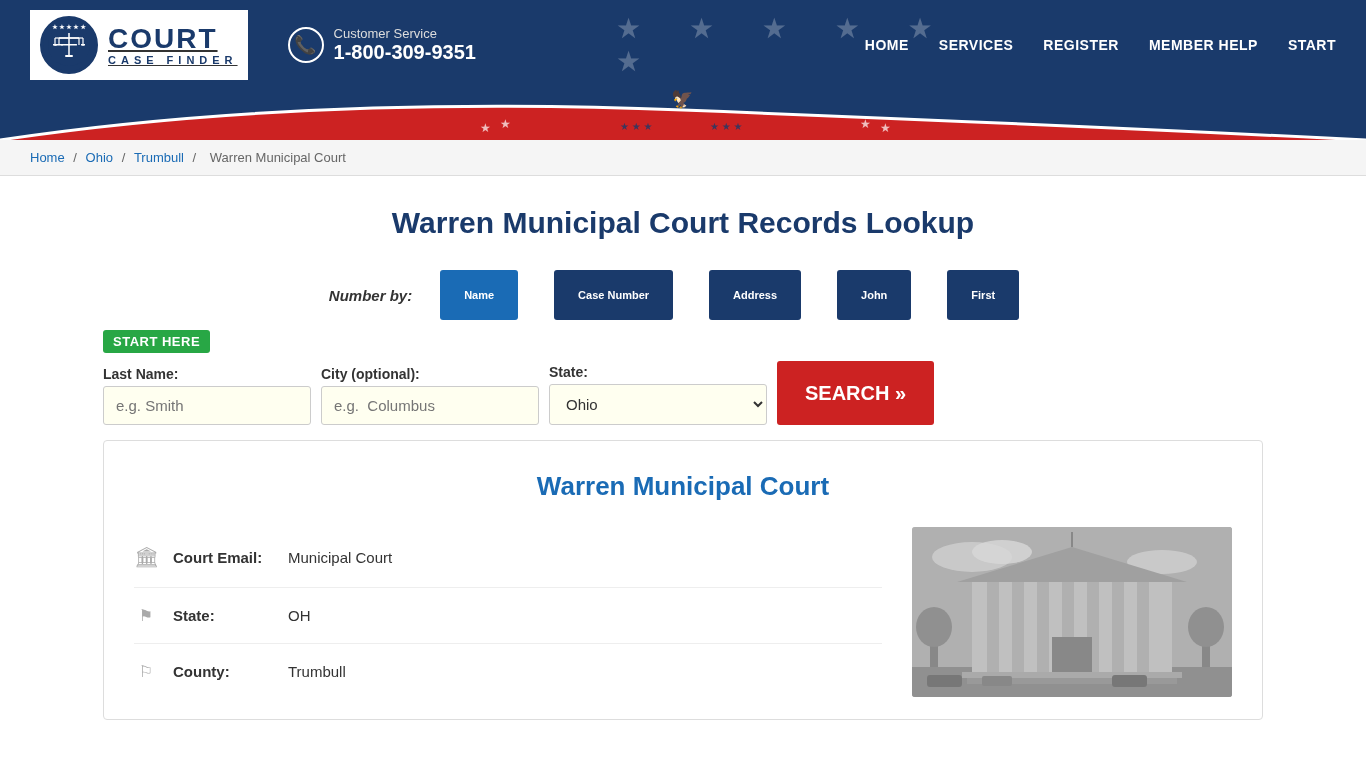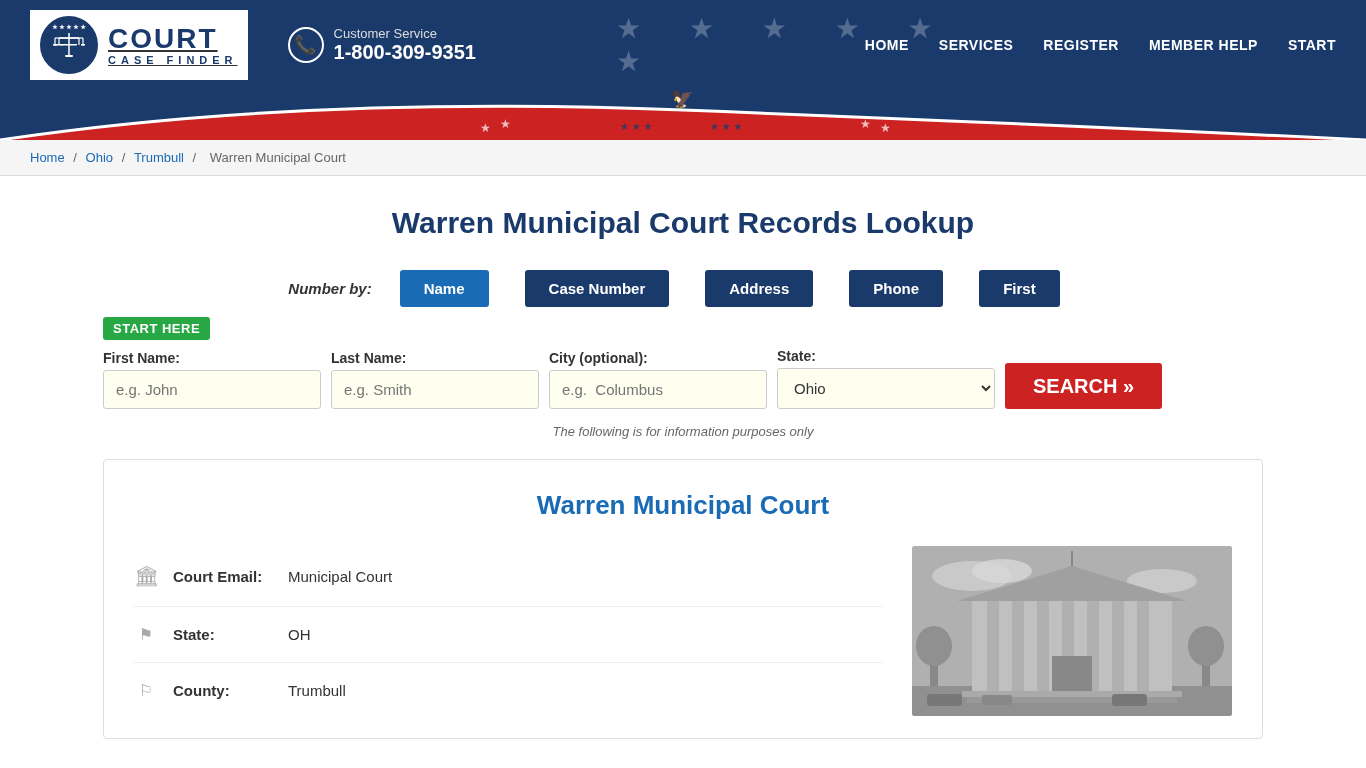--- a/index.html
+++ b/index.html
@@ -153,24 +153,24 @@
       margin-bottom: 10px;
     }
     .search-by-label {
       font-size: 15px;
       font-style: italic;
       font-weight: bold;
       color: #333;
       margin-right: 10px;
     }
     .tab-btn {
-      padding: 10px 24px;
+      padding: 19px 24px;
       border: none;
       cursor: pointer;
-      font-size: 15px;
+      font-size: 11px;
       font-weight: bold;
       color: #fff;
       margin: 0 18px;
       border-radius: 3px;
     }
     .tab-btn.active { background: #1a6bb5; }
     .tab-btn.inactive { background: #1a3a6b; }
 
     
     .start-here {
@@ -219,21 +219,21 @@
 
     .search-btn {
       background: #cc2222;
       color: #fff;
       border: none;
       padding: 10px 28px;
       font-size: 20px;
       font-weight: bold;
       border-radius: 3px;
       cursor: pointer;
-      height: 46px;
+      height: 64px;
       display: flex;
       align-items: center;
       gap: 8px;
       white-space: nowrap;
     }
 
     .info-note {
       text-align: center;
       font-style: italic;
       color: #666;
@@ -388,50 +388,45 @@
 
 <div class="main-content">
 
   <h1 class="page-title">Warren Municipal Court Records Lookup</h1>
 
   <div class="search-by-row">
     <span class="search-by-label">Number by:</span>
     <button class="tab-btn active">Name</button>
     <button class="tab-btn inactive">Case Number</button>
     <button class="tab-btn inactive">Address</button>
-    <button class="tab-btn inactive">Phone</button>
+    <button class="tab-btn inactive">John</button>
     <button class="tab-btn inactive">First</button>
   </div>
 
   <div>
     <span class="start-here">START HERE</span>
 
     <div class="form-row">
-      <div class="form-group first-name">
-        <label>First Name:</label>
-        <input type="text" placeholder="e.g. John" style="">
-      </div>
       <div class="form-group last-name">
         <label>Last Name:</label>
         <input type="text" placeholder="e.g. Smith" style="">
       </div>
       <div class="form-group city">
         <label>City (optional):</label>
         <input type="text" placeholder="e.g.  Columbus" style="">
       </div>
       <div class="form-group state">
         <label>State:</label>
         <select id="state-select">
         <option value="Ohio">Ohio</option><option value="Alabama">Alabama</option><option value="Alaska">Alaska</option><option value="Arizona">Arizona</option><option value="Arkansas">Arkansas</option><option value="California">California</option><option value="Colorado">Colorado</option><option value="Connecticut">Connecticut</option><option value="Delaware">Delaware</option><option value="Florida">Florida</option><option value="Georgia">Georgia</option><option value="Hawaii">Hawaii</option><option value="Idaho">Idaho</option><option value="Illinois">Illinois</option><option value="Indiana">Indiana</option><option value="Iowa">Iowa</option><option value="Kansas">Kansas</option><option value="Kentucky">Kentucky</option><option value="Louisiana">Louisiana</option><option value="Maine">Maine</option><option value="Maryland">Maryland</option><option value="Massachusetts">Massachusetts</option><option value="Michigan">Michigan</option><option value="Minnesota">Minnesota</option><option value="Mississippi">Mississippi</option><option value="Missouri">Missouri</option><option value="Montana">Montana</option><option value="Nebraska">Nebraska</option><option value="Nevada">Nevada</option><option value="New Hampshire">New Hampshire</option><option value="New Jersey">New Jersey</option><option value="New Mexico">New Mexico</option><option value="New York">New York</option><option value="North Carolina">North Carolina</option><option value="North Dakota">North Dakota</option><option value="Oregon">Oregon</option><option value="Pennsylvania">Pennsylvania</option><option value="Rhode Island">Rhode Island</option><option value="South Carolina">South Carolina</option><option value="South Dakota">South Dakota</option><option value="Tennessee">Tennessee</option><option value="Texas">Texas</option><option value="Utah">Utah</option><option value="Vermont">Vermont</option><option value="Virginia">Virginia</option><option value="Washington">Washington</option><option value="West Virginia">West Virginia</option><option value="Wisconsin">Wisconsin</option><option value="Wyoming">Wyoming</option></select>
       </div>
       <button class="search-btn">SEARCH »</button>
     </div>
   </div>
 
-  <p class="info-note">The following is for information purposes only</p>
 
   <div class="court-info-box">
     <h2 class="court-info-title">Warren Municipal Court</h2>
 
     <div class="court-details">
       <div class="court-details-left">
         <div class="court-detail-row">
           <span class="detail-icon">🏛</span>
           <span class="detail-label">Court Email:</span>
           <span class="detail-value">Municipal Court</span>

